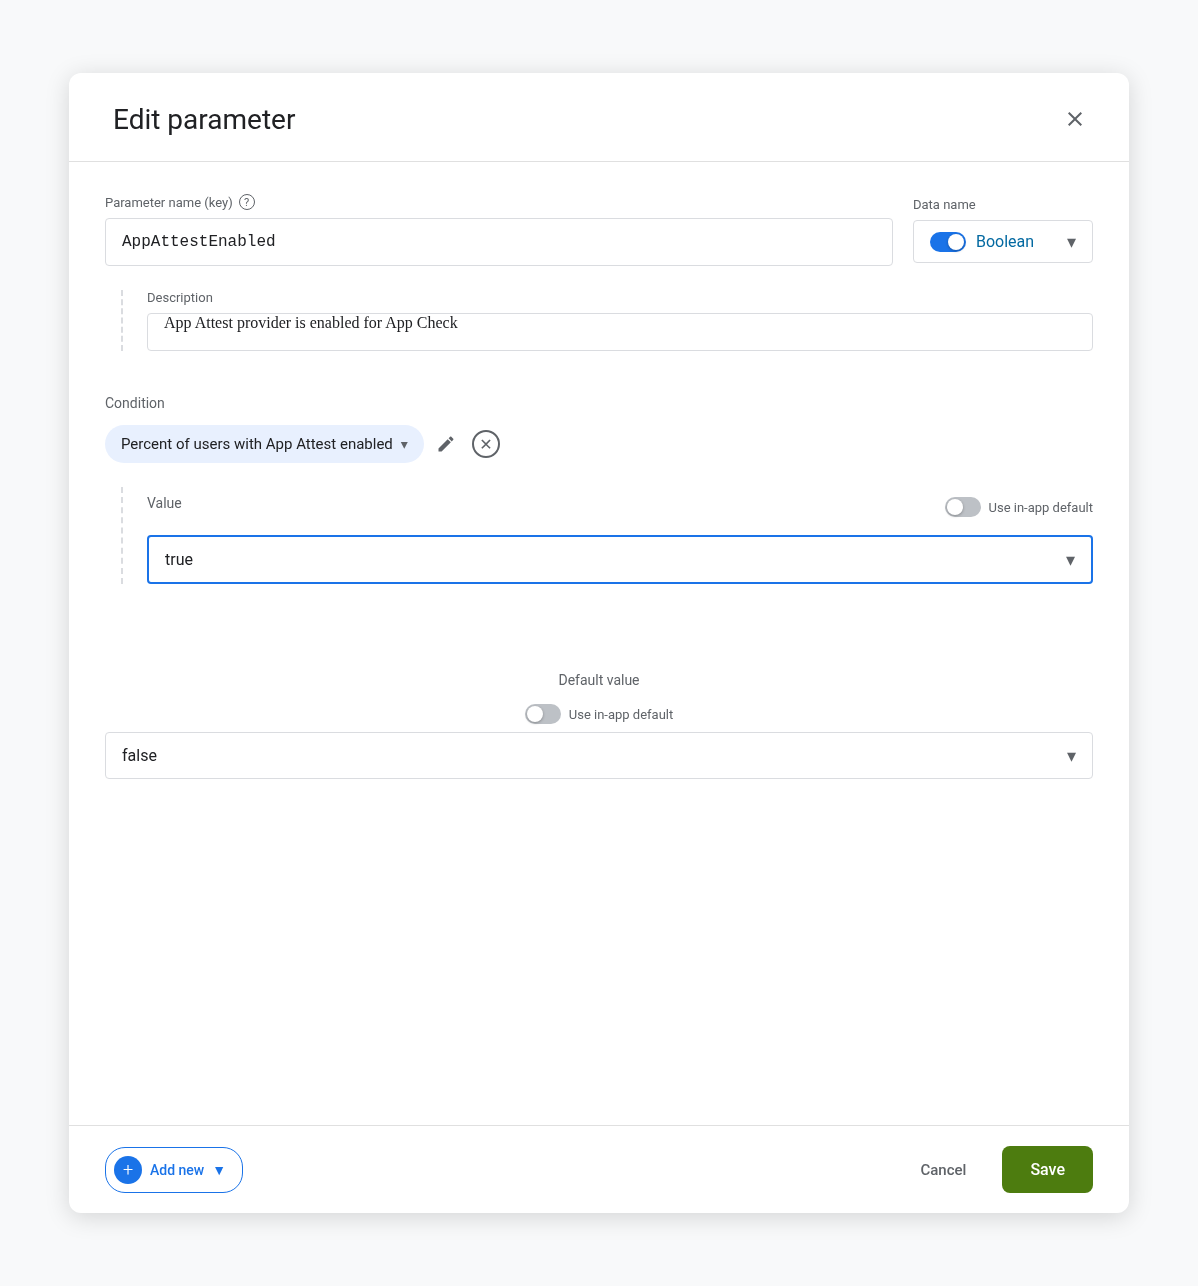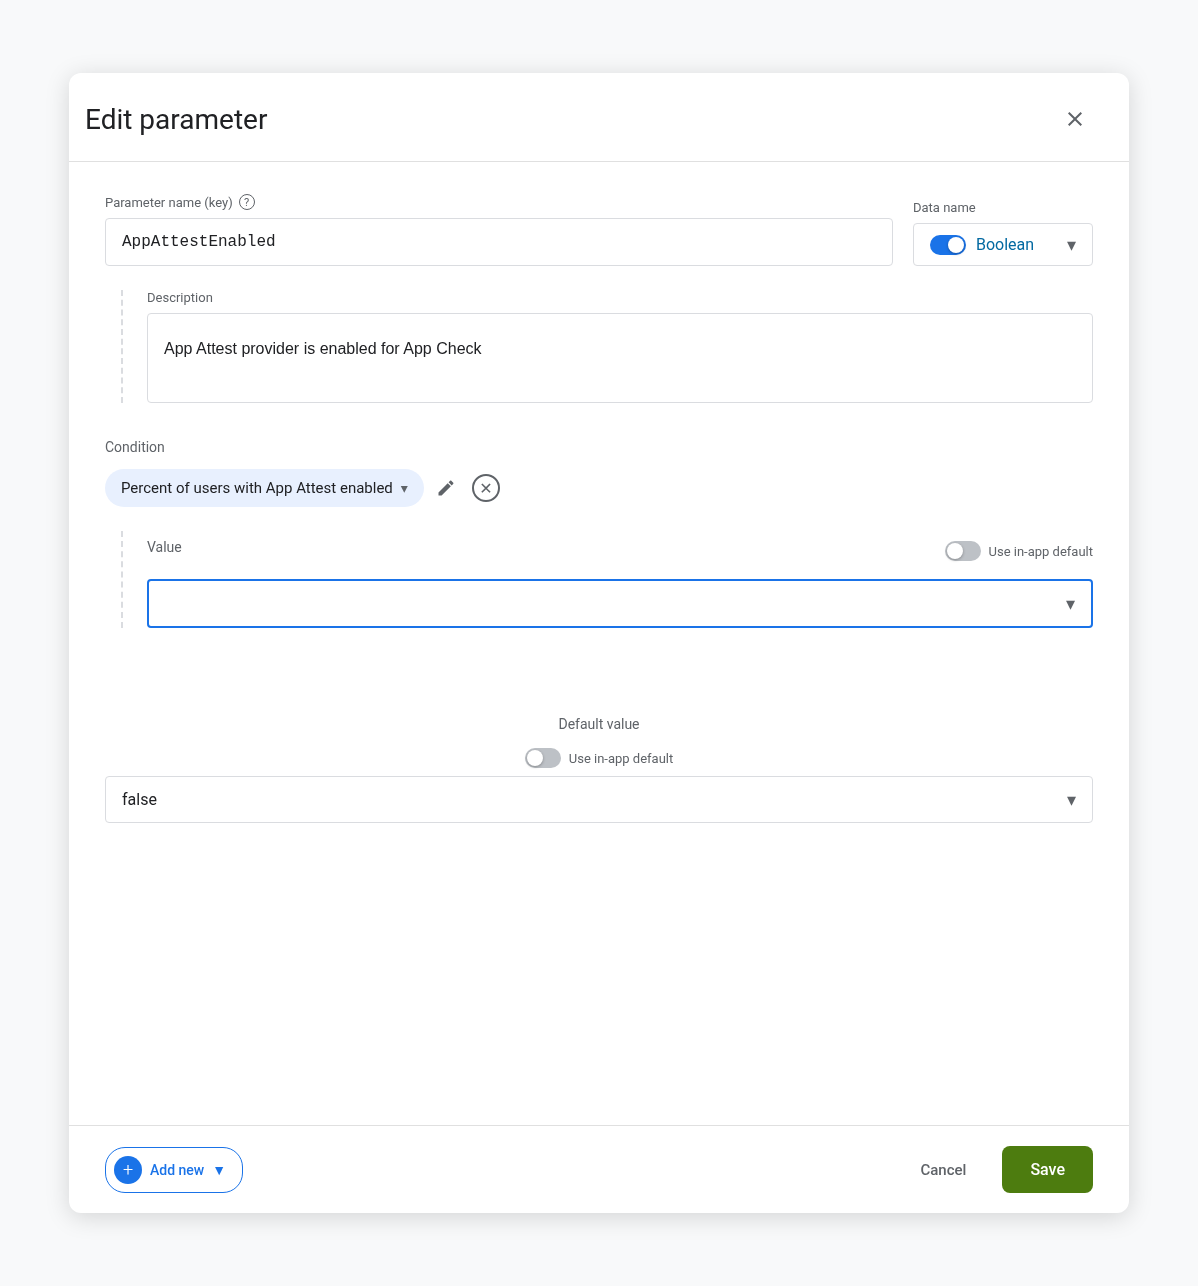--- a/index.html
+++ b/index.html
@@ -26,21 +26,21 @@
       display: flex;
       flex-direction: column;
       position: relative;
       padding: 0;
     }
 
     .dialog-header {
       display: flex;
       justify-content: space-between;
       align-items: center;
-      padding: 28px 36px 24px 16px;
+      padding: 28px 36px 24px 44px;
       border-bottom: 1px solid #e0e0e0;
     }
 
     .dialog-title {
       font-size: 28px;
       font-weight: 400;
       color: #202124;
     }
 
     .close-btn {
@@ -59,21 +59,21 @@
     }
 
     .dialog-body {
       flex: 1;
       padding: 32px 36px;
     }
 
     .form-row {
       display: flex;
       gap: 20px;
-      align-items: flex-end;
+      align-items: center;
       margin-bottom: 24px;
     }
 
     .form-group {
       display: flex;
       flex-direction: column;
     }
 
     .form-group.flex-1 {
       flex: 1;
@@ -174,43 +174,44 @@
 
     .chevron-down {
       margin-left: auto;
       color: #5f6368;
       font-size: 18px;
     }
 
     .description-input {
       border: 1px solid #dadce0;
       border-radius: 4px;
-      padding: 26px 16px;
+      padding: 0 16px;
       font-size: 16px;
       color: #202124;
       outline: none;
       width: 100%;
       resize: none;
-      font-family: Liberation Sans, sans-serif;
+      font-family: Liberation Serif, serif;
     }
 
     .indented-section {
       padding-left: 24px;
       border-left: 2px dashed #dadce0;
       margin-left: 0;
     }
 
     .section-label {
       font-size: 14px;
       color: #5f6368;
       margin-bottom: 16px;
       margin-top: 8px;
     }
 
     .condition-section {
+      margin-top: 8px;
       margin-bottom: 24px;
     }
 
     .condition-label {
       font-size: 14px;
       color: #5f6368;
       margin-bottom: 14px;
     }
 
     .condition-row {
@@ -453,20 +454,21 @@
 
       <div class="value-section" style="margin-left: 16px;">
         <div class="value-row">
           <span class="section-label">Value</span>
           <div class="use-default-label">
             <div class="toggle-switch-off"></div>
             <span>Use in-app default</span>
           </div>
         </div>
         <div class="value-select">
+          <span class="value-select-label">true</span>
           <span class="chevron-down">▾</span>
         </div>
       </div>
     </div>
 
     <div class="spacer"></div>
 
     <div class="default-section">
       <div class="default-row">
         <span class="section-label">Default value</span>

